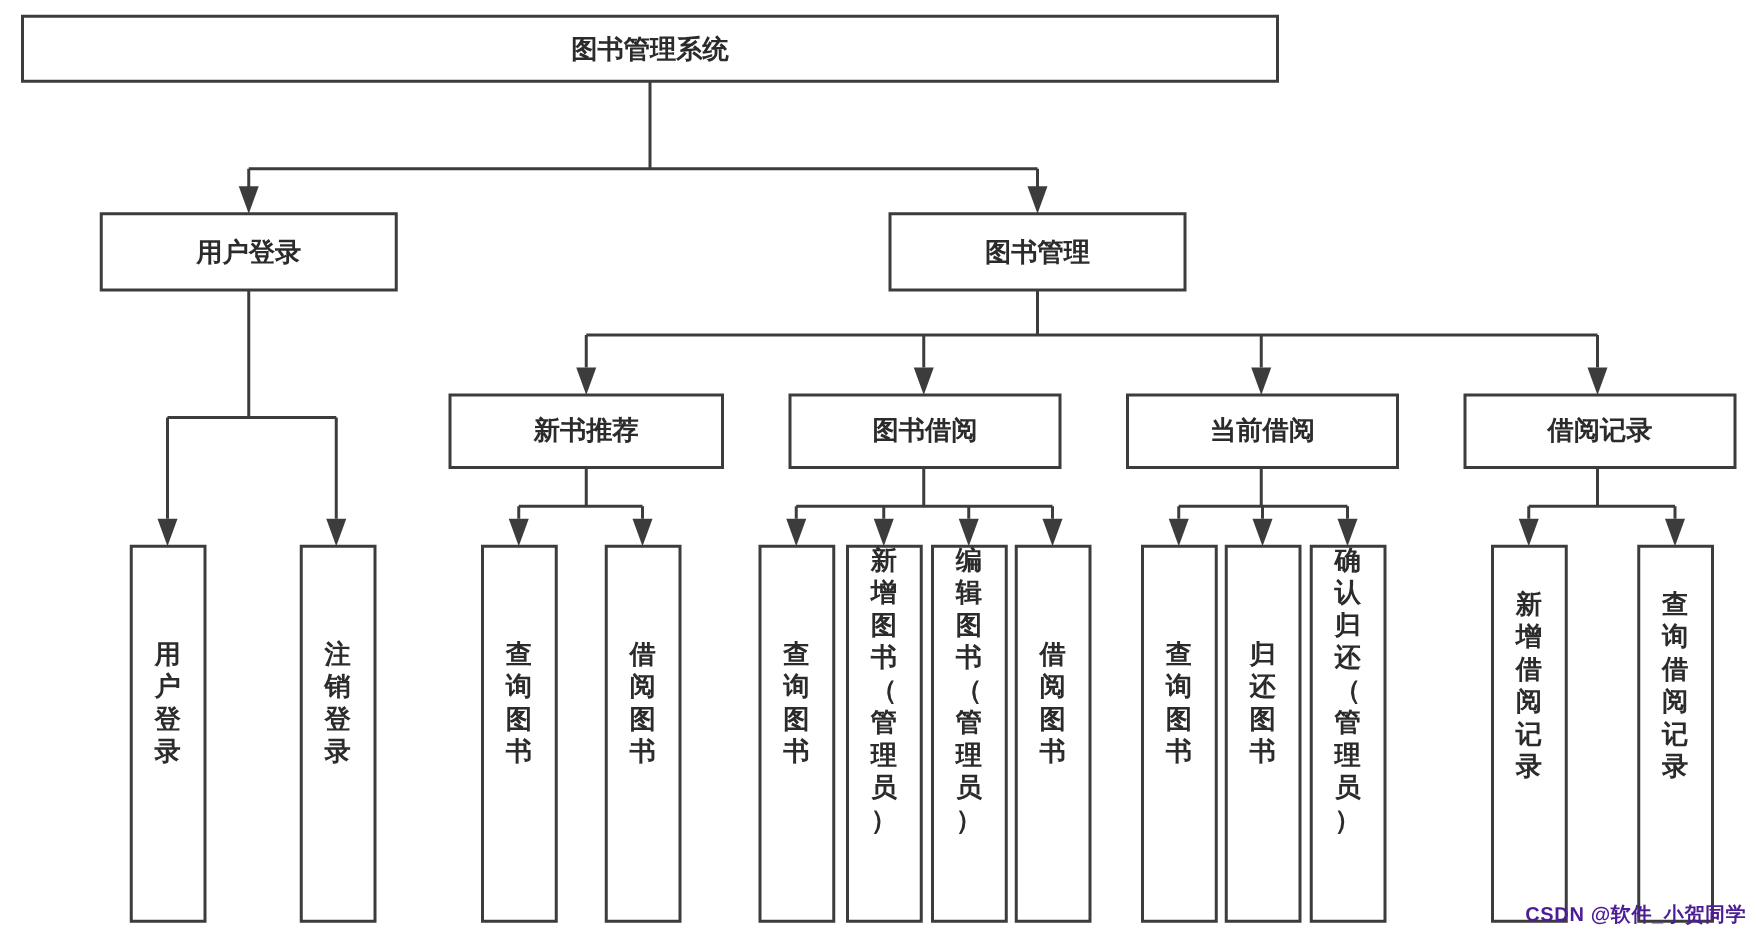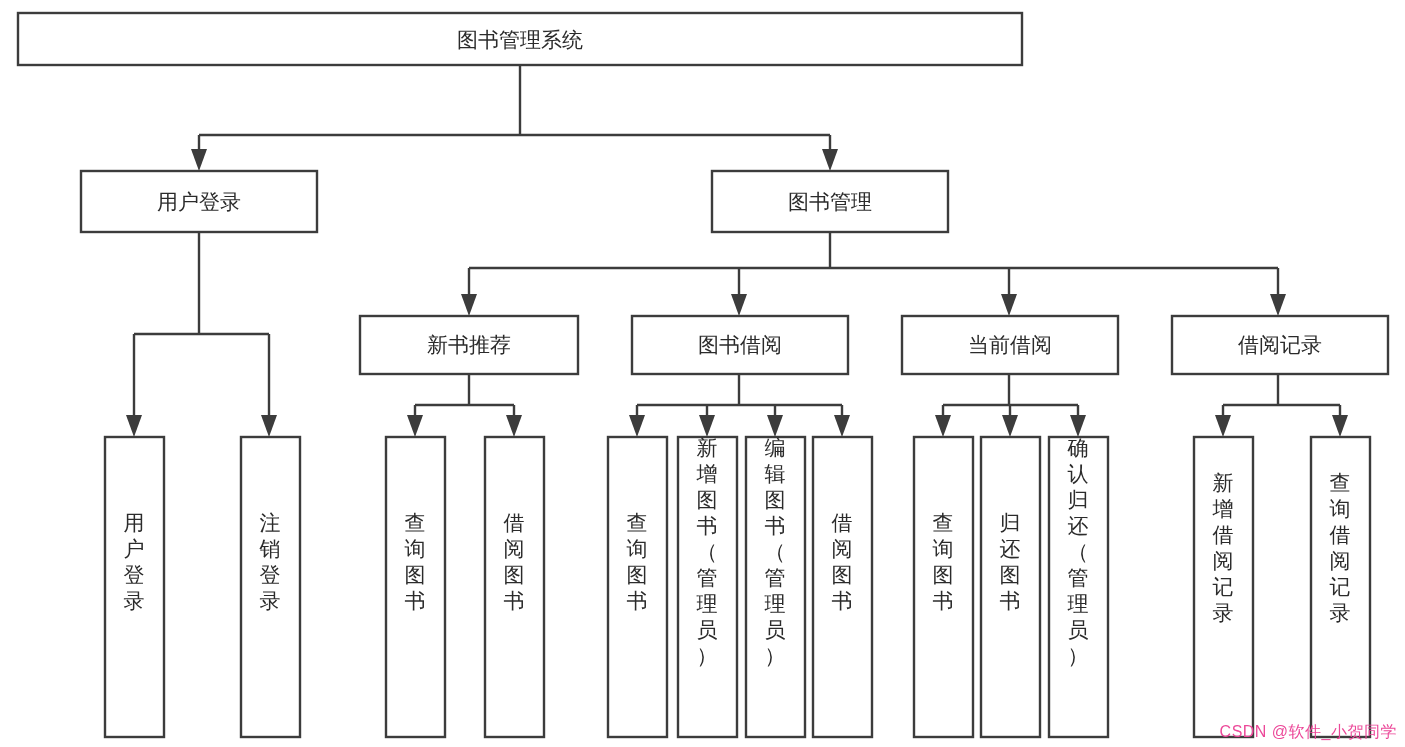--- a/index.html
+++ b/index.html
@@ -11,20 +11,21 @@
     width: 1405px;
     height: 747px;
     font-family: "Liberation Sans", "DejaVu Sans", sans-serif;
     overflow: hidden;
     position: relative;
   }
   #diagram-root {
     position: relative;
     width: 1405px;
     height: 747px;
+    font-weight: bold;
   }
   svg.diagram {
     display: block;
     width: 1405px;
     height: 747px;
   }
   .node-box {
     fill: #ffffff;
     stroke: #3c3c3c;
     stroke-width: 2.4;
@@ -49,21 +50,21 @@
   .vlabel {
     fill: #2b2b2b;
     font-family: "Liberation Sans", "DejaVu Sans", sans-serif;
     font-size: 21px;
     text-anchor: middle;
   }
   .watermark {
     position: absolute;
     right: 8px;
     bottom: 4px;
-    color: #ec4899;
+    color: #4c1d95;
     font-size: 16px;
     font-family: "Liberation Sans", "DejaVu Sans", sans-serif;
     letter-spacing: 0.5px;
     white-space: nowrap;
     pointer-events: none;
   }
 </style>
 </head>
 <body>
 

